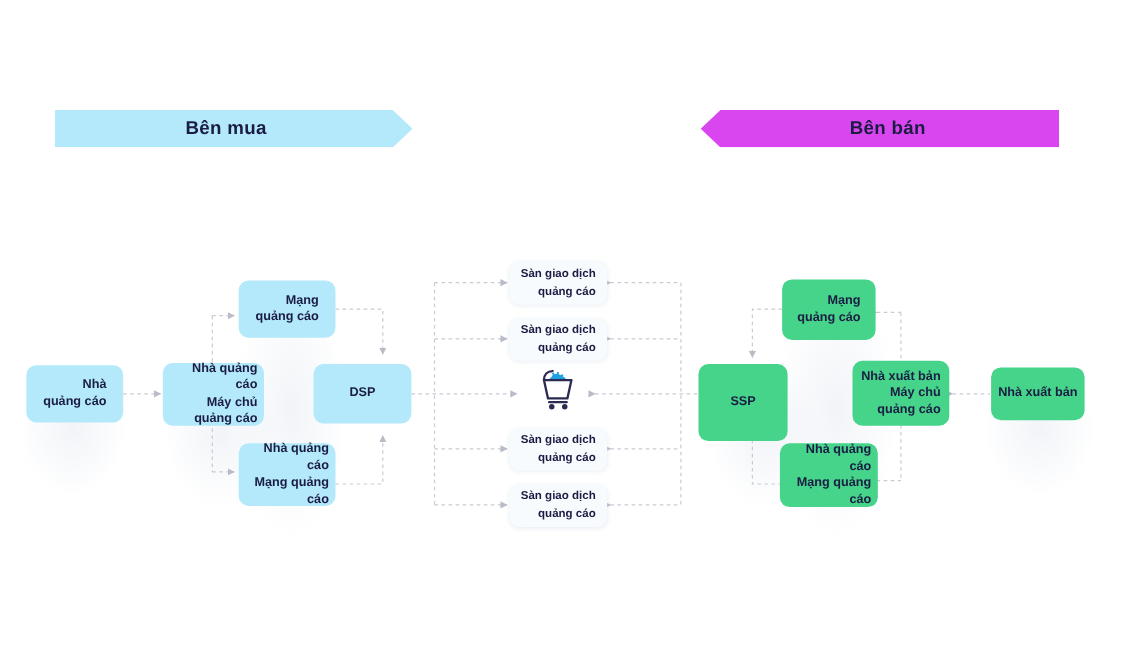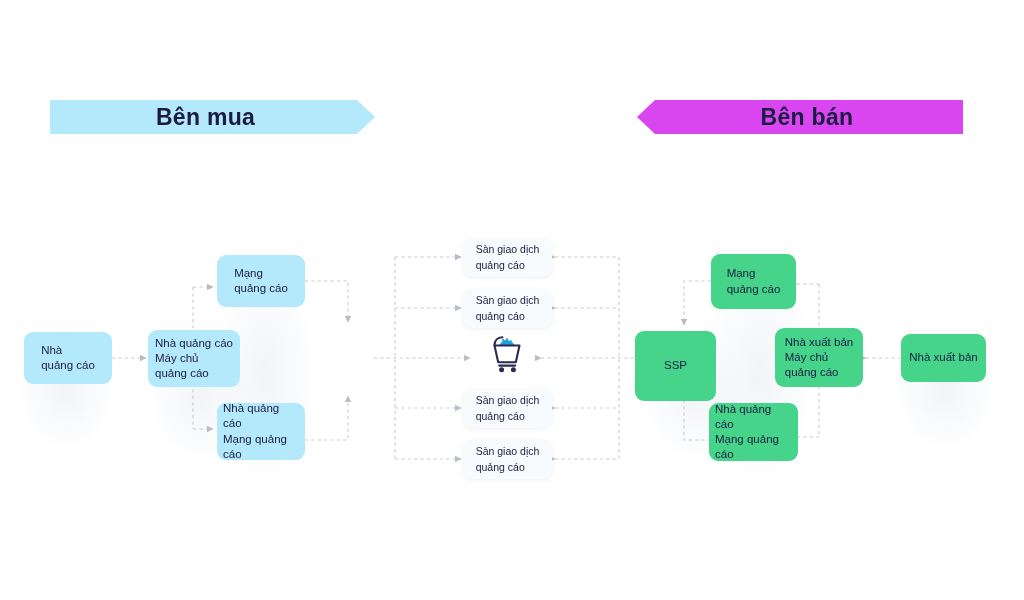--- a/index.html
+++ b/index.html
@@ -13,43 +13,43 @@
   #stage{position:absolute;inset:0;width:1024px;height:600px;}
 
   
   #logo{position:absolute;left:20px;top:14px;width:170px;height:60px;}
   #logo svg{display:block;}
 
   
   .banner{
     position:absolute;height:34px;
     display:flex;align-items:center;justify-content:center;
-    font-size:23px;font-weight:bold;color:#1b1c43;
+    font-size:17px;font-weight:bold;color:#1b1c43;
     letter-spacing:.3px;
   }
   #banner-buy{
     left:50px;top:100px;width:325px;
     background:#b3e9fb;
     clip-path:polygon(0 0, calc(100% - 18px) 0, 100% 50%, calc(100% - 18px) 100%, 0 100%);
     padding-right:14px;box-sizing:border-box;
   }
   #banner-sell{
     left:637px;top:100px;width:326px;
     background:#d946ef;
     clip-path:polygon(18px 0, 100% 0, 100% 100%, 18px 100%, 0 50%);
     padding-left:14px;box-sizing:border-box;
   }
 
   
   .node{
     position:absolute;box-sizing:border-box;
     border-radius:9px;
     display:flex;align-items:center;justify-content:center;
-    text-align:left;
-    font-size:11.5px;font-weight:normal;line-height:1.32;
+    text-align:right;
+    font-size:11.5px;font-weight:bold;line-height:1.32;
     color:#1b1c43;
     padding:4px 6px;
     z-index:3;
   }
   .node.blue{background:#b3e9fb;}
   .node.green{background:#45d48a;}
   .node.pale{
     background:#f7fbfd;
     box-shadow:0 1px 4px rgba(120,140,170,.14);
     font-size:10.5px;
@@ -140,20 +140,23 @@
   </div>
 
   <div class="node blue" style="left:217px;top:255px;width:88px;height:52px;">
     <span class="lbl">Mạng<br>quảng cáo</span>
   </div>
 
   <div class="node blue" style="left:217px;top:403px;width:88px;height:57px;">
     <span class="lbl">Nhà quảng cáo<br>Mạng quảng<br>cáo</span>
   </div>
 
+  <div class="node blue" style="left:285px;top:331px;width:89px;height:54px;">
+    <span class="lbl">DSP</span>
+  </div>
 
   <div class="node pale" style="left:463px;top:238px;width:89px;height:39px;">
     <span class="lbl">Sàn giao dịch<br>quảng cáo</span>
   </div>
   <div class="node pale" style="left:463px;top:289px;width:89px;height:39px;">
     <span class="lbl">Sàn giao dịch<br>quảng cáo</span>
   </div>
   <div class="node pale" style="left:463px;top:389px;width:89px;height:39px;">
     <span class="lbl">Sàn giao dịch<br>quảng cáo</span>
   </div>

